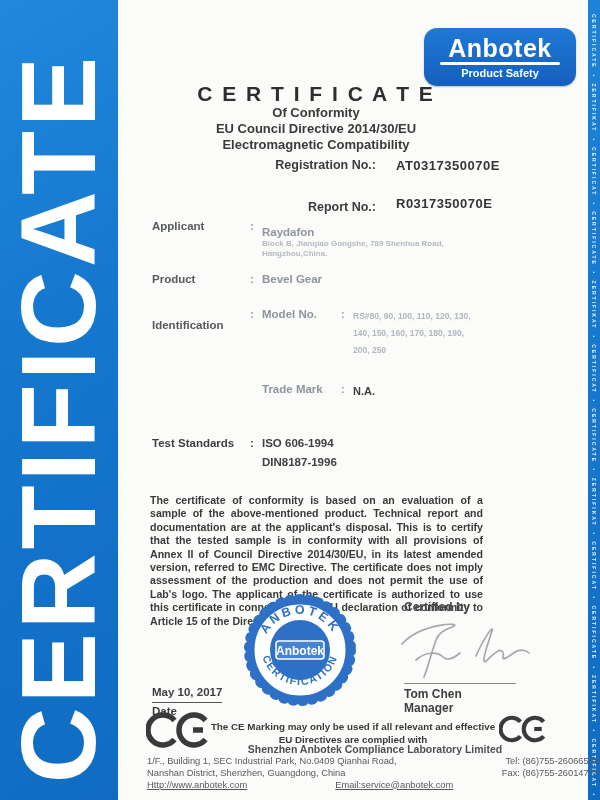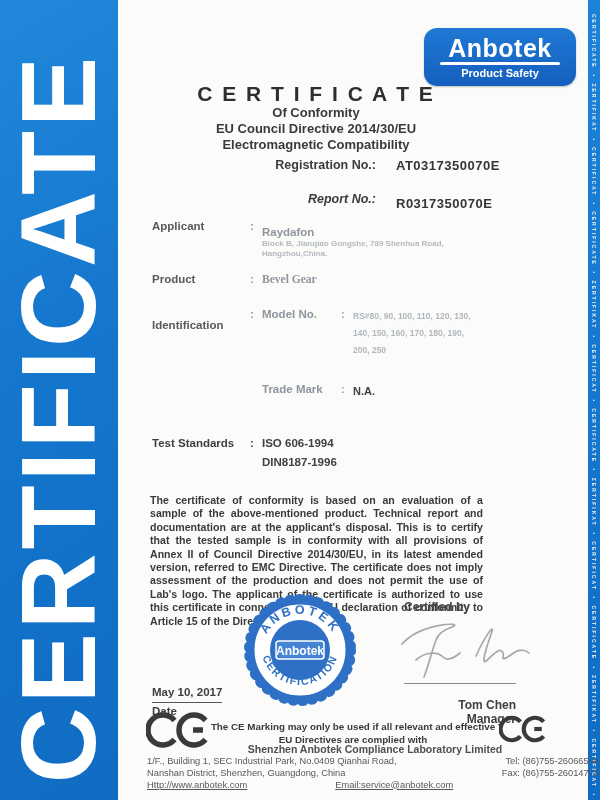--- a/index.html
+++ b/index.html
@@ -51,21 +51,21 @@
   .dark{color:#3f3f3f;}
   
   .body-text{position:absolute;left:150px;top:494px;width:333px;
     font-size:10.6px;font-weight:bold;color:#3a3a3a;line-height:13.4px;
     text-align:justify;text-justify:inter-word;}
   
   .seal{position:absolute;left:241px;top:591px;}
   
   .certified-by{position:absolute;left:404px;top:600px;font-size:12px;font-weight:bold;color:#474747;}
   .signature{position:absolute;left:388px;top:610px;}
-  .sign-block{position:absolute;left:404px;top:683px;width:112px;border-top:1.5px solid #8a8a8a;padding-top:14px;text-align:right;}
+  .sign-block{position:absolute;left:404px;top:683px;width:112px;border-top:1.5px solid #8a8a8a;padding-top:3px;}
   .sign-name{font-size:12px;font-weight:bold;color:#3e3e3e;line-height:14px;}
   .sign-title{font-size:12px;font-weight:bold;color:#3e3e3e;line-height:14px;}
   
   .date-block{position:absolute;left:152px;top:682px;}
   .date-value{display:inline-block;font-size:11.5px;font-weight:bold;color:#3e3e3e;
     border-bottom:1.5px solid #555;padding-bottom:4px;}
   .date-label{font-size:11.5px;font-weight:bold;color:#3e3e3e;margin-top:2px;}
   
   .ce-left{position:absolute;left:146px;top:707px;}
   .ce-right{position:absolute;left:499px;top:712px;}
@@ -102,34 +102,34 @@
 
   <div class="title-main">C E R T I F I C A T E</div>
   <div class="subtitle">
     <div>Of Conformity</div>
     <div>EU Council Directive 2014/30/EU</div>
     <div>Electromagnetic Compatibility</div>
   </div>
 
   <div class="reg-label" style="top:158px;">Registration No.:</div>
   <div class="reg-value" style="top:158px;">AT0317350070E</div>
-  <div class="reg-label" style="top:192px;font-style:italic;">Report No.:</div>
+  <div class="reg-label" style="top:200px;">Report No.:</div>
   <div class="reg-value" style="top:196px;">R0317350070E</div>
 
   <div class="f-label" style="top:220px;">Applicant</div>
   <div class="f-colon" style="top:220px;">:</div>
   <div class="f-value" style="top:226px;">Raydafon</div>
   <div class="f-addr" style="top:239px;">
     <div>Block B, Jianqiao Gongshe, 789 Shenhua Road,</div>
     <div>Hangzhou,China.</div>
   </div>
 
   <div class="f-label" style="top:273px;">Product</div>
   <div class="f-colon" style="top:273px;">:</div>
-  <div class="f-value" style="top:273px;font-family:Liberation Serif, serif;">Bevel Gear</div>
+  <div class="f-value" style="top:273px;">Bevel Gear</div>
 
   <div class="f-label" style="top:308px;margin-top:11px;">Identification</div>
   <div class="f-colon" style="top:308px;">:</div>
   <div class="f-value" style="top:308px;">Model No.</div>
   <div class="sub-colon" style="top:308px;">:</div>
   <div class="models" style="top:308px;">
     <div>RS#80, 90, 100, 110, 120, 130,</div>
     <div>140, 150, 160, 170, 180, 190,</div>
     <div>200, 250</div>
   </div>

